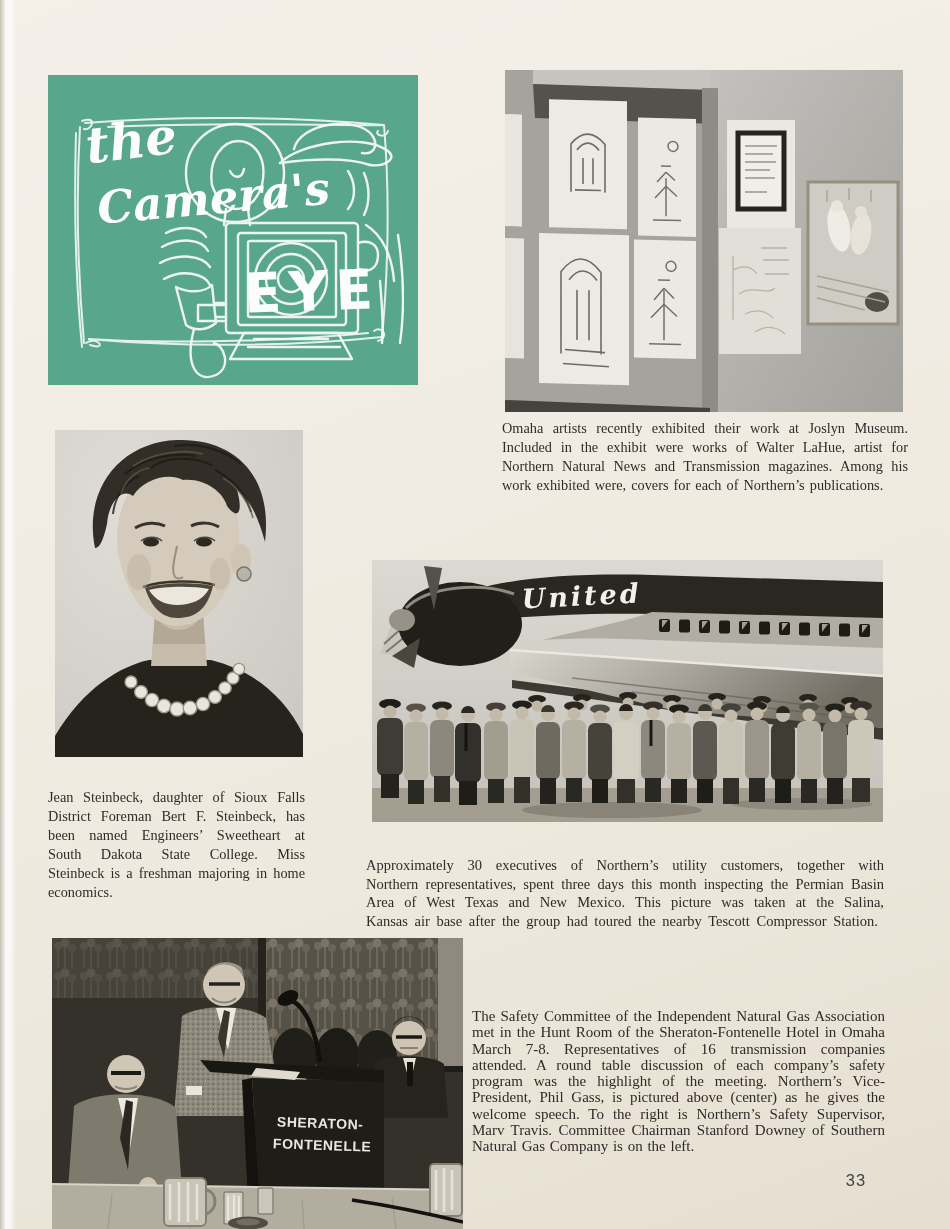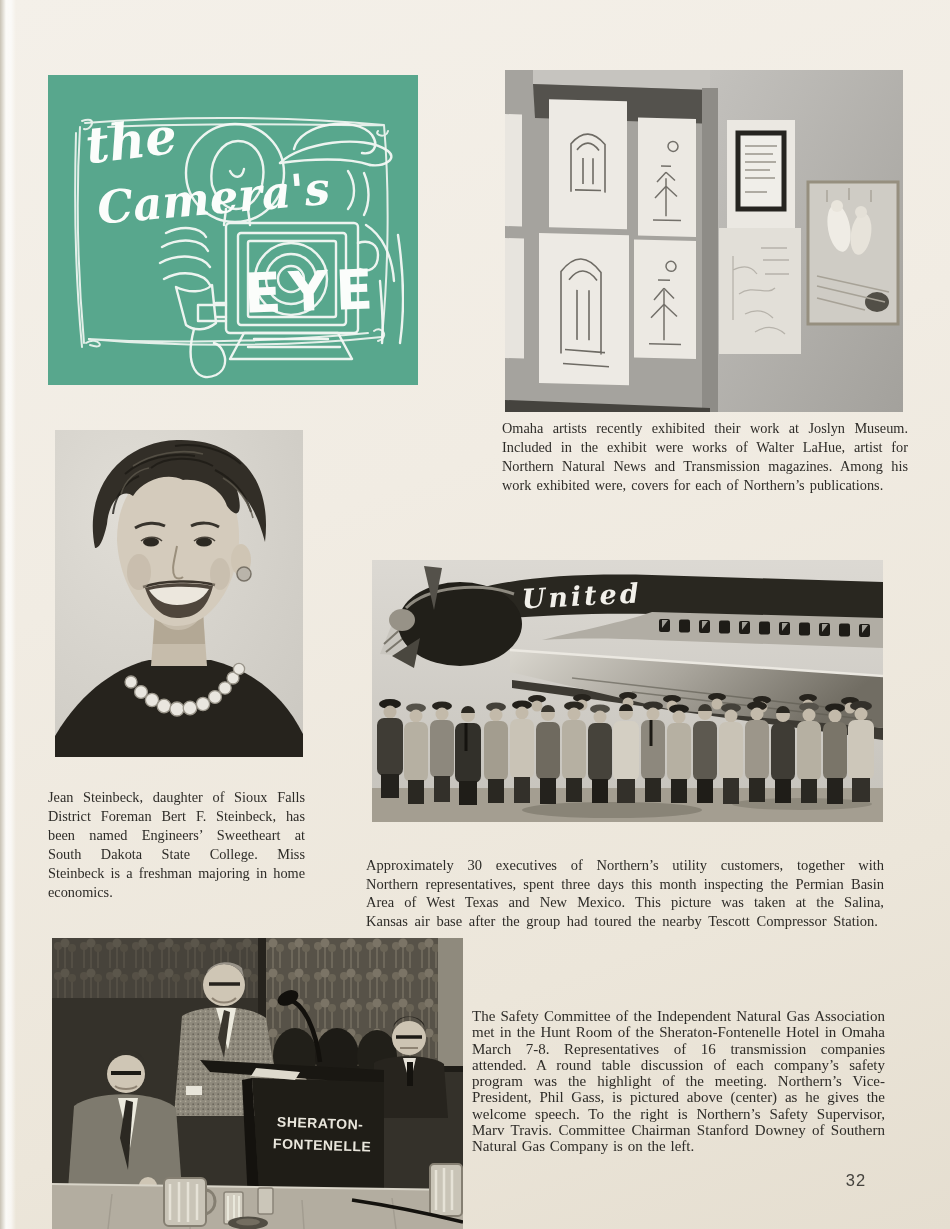--- a/index.html
+++ b/index.html
@@ -509,14 +509,14 @@
         <ellipse cx="196" cy="284" rx="12" ry="3.5" fill="#736d60"></ellipse>
         <rect x="378" y="226" width="32" height="52" rx="4" fill="#c9c4b7" stroke="#857f72" stroke-width="2"></rect>
         <path d="M384,232 L384,272 M392,230 L392,274 M400,232 L400,272" stroke="#e6e2d7" stroke-width="2.5"></path>
         <path d="M300,262 C340,268 378,276 411,284" stroke="#14120e" stroke-width="3.5" fill="none"></path>
       </g>
     </svg>
   </div>
 
   <div class="caption cap-podium">The Safety Committee of the Independent Natural Gas Association met in the Hunt Room of the Sheraton-Fontenelle Hotel in Omaha March 7-8.  Representatives of 16 transmission companies attended.  A round table discussion of each company’s safety program was the highlight of the meeting.  Northern’s Vice-President, Phil Gass, is pictured above (center) as he gives the welcome speech.  To the right is Northern’s Safety Supervisor, Marv Travis.  Committee Chairman Stanford Downey of Southern Natural Gas Company is on the left.</div>
 
-  <div class="page-number">32</div>
+  <div class="page-number">33</div>
 </div>
 
 </body></html>

